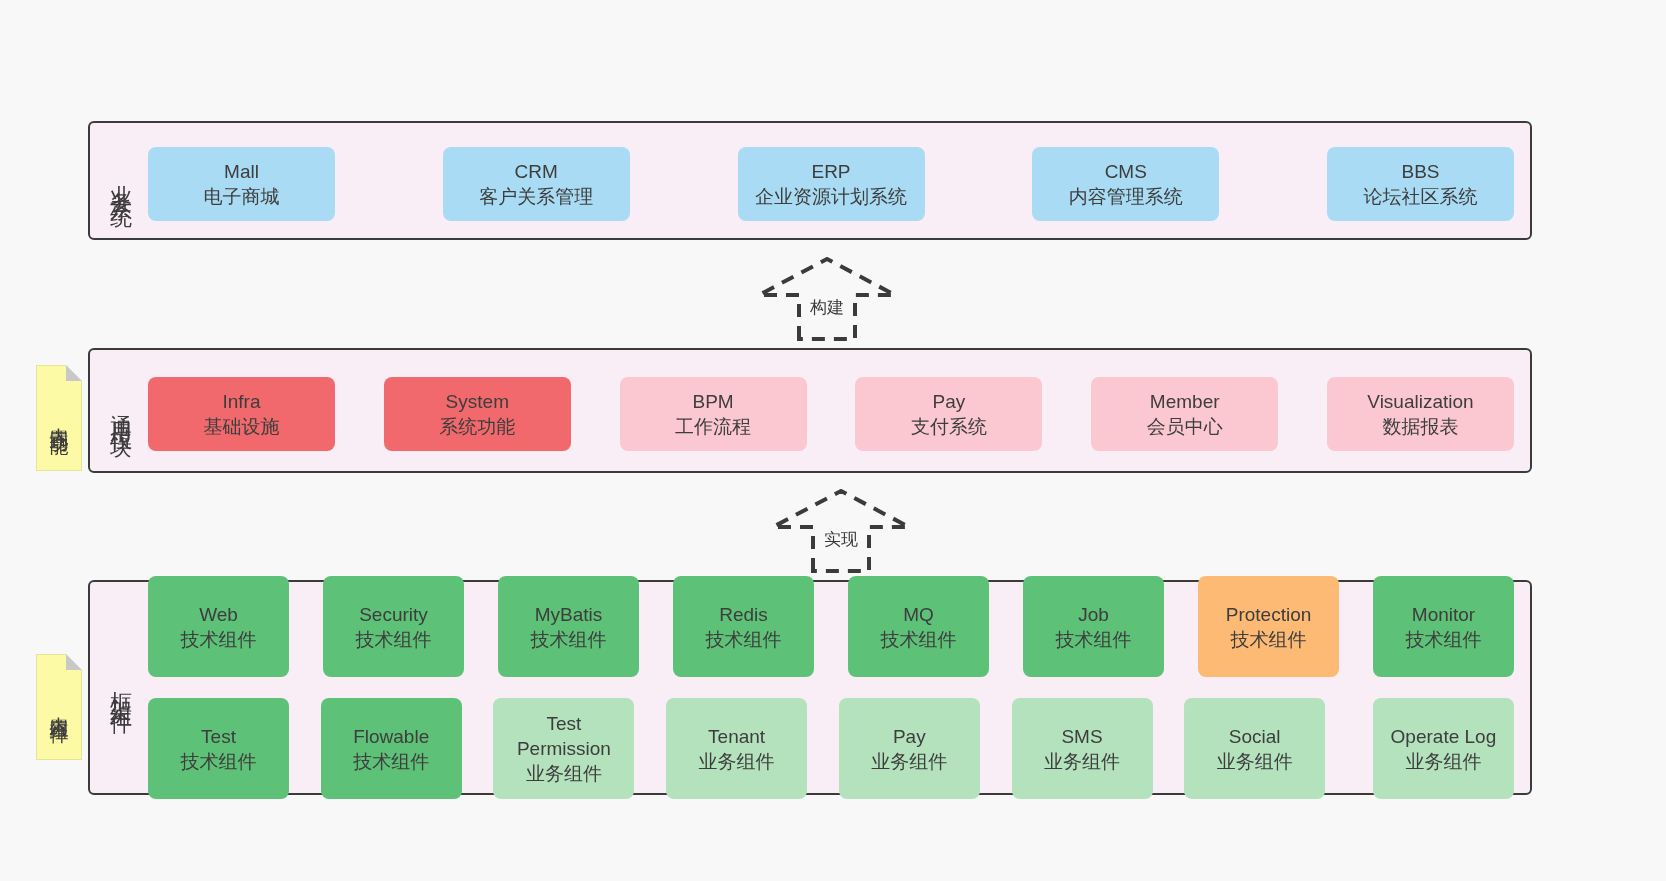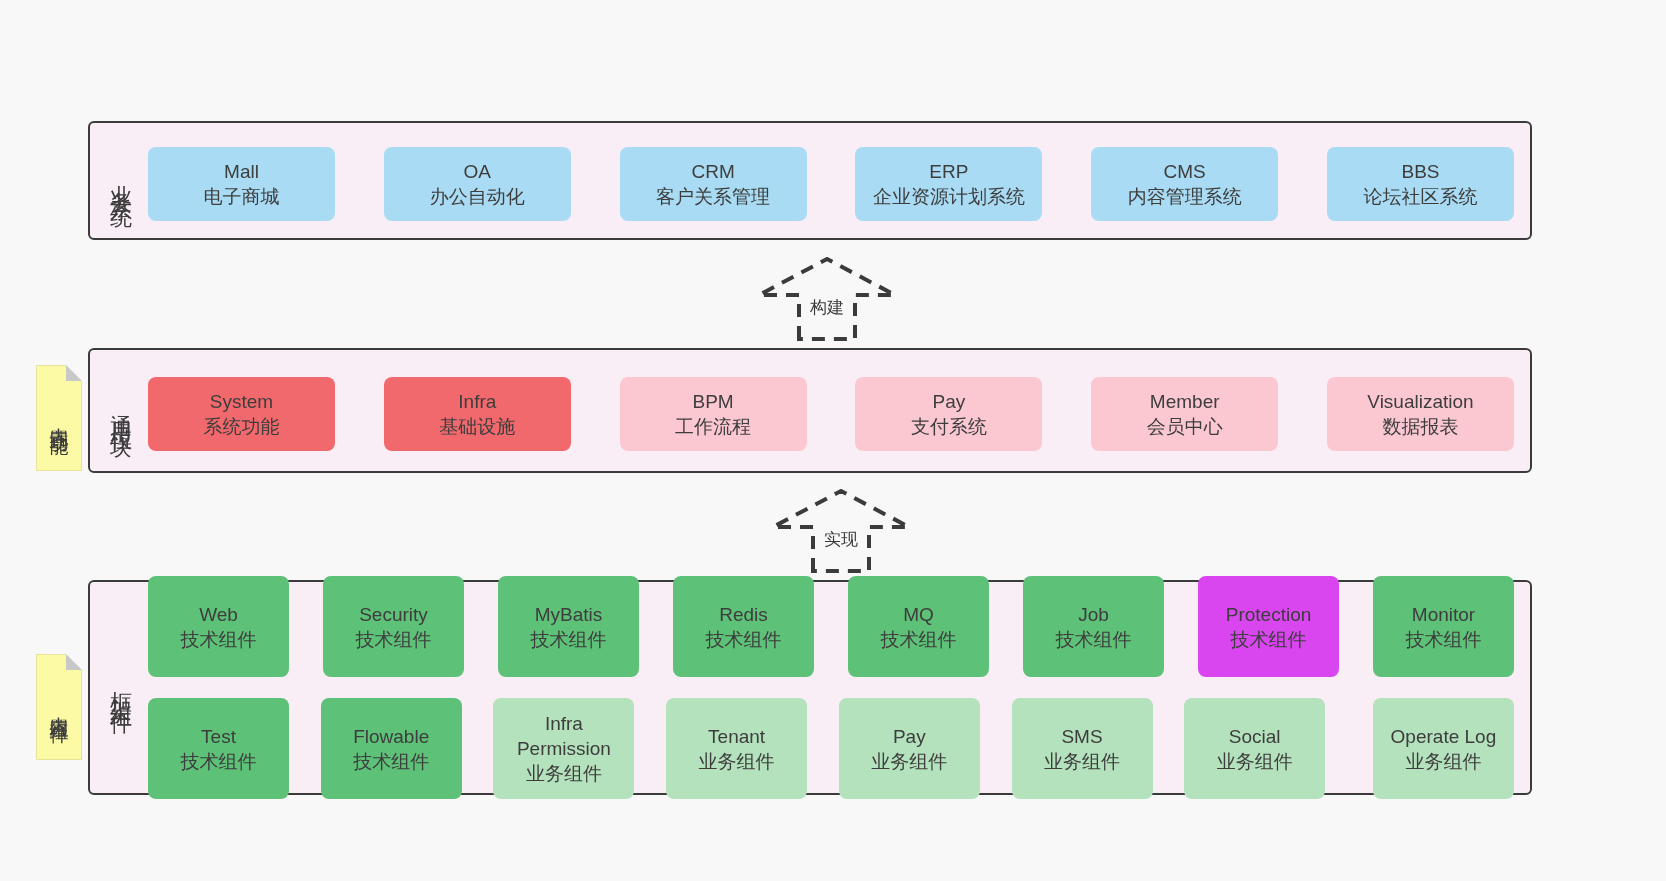--- a/index.html
+++ b/index.html
@@ -76,24 +76,20 @@
 <div class="canvas" style="background: rgb(248, 248, 248);">
 
   <div class="layer" id="layer-business" style="background: rgb(249, 238, 246); border-color: rgb(59, 59, 59);">
     <div class="layer-label">业务系统</div>
     <div class="boxes box-wide-row">
         <div class="box box-wide" style="background: rgb(169, 220, 244);">
           <div class="box-title">Mall</div>
           <div class="box-subtitle">电子商城</div>
         </div>
         <div class="box box-wide" style="background: rgb(169, 220, 244);">
-          <div class="box-title">OA</div>
-          <div class="box-subtitle">办公自动化</div>
-        </div>
-        <div class="box box-wide" style="background: rgb(169, 220, 244);">
           <div class="box-title">CRM</div>
           <div class="box-subtitle">客户关系管理</div>
         </div>
         <div class="box box-wide" style="background: rgb(169, 220, 244);">
           <div class="box-title">ERP</div>
           <div class="box-subtitle">企业资源计划系统</div>
         </div>
         <div class="box box-wide" style="background: rgb(169, 220, 244);">
           <div class="box-title">CMS</div>
           <div class="box-subtitle">内容管理系统</div>
@@ -109,26 +105,26 @@
     <svg viewBox="0 0 140 84">
       <polygon points="42,82 42,38 2,38 70,2 138,38 98,38 98,82" stroke="#3b3b3b"></polygon>
     </svg>
     <span class="arrow-label" style="background: rgb(248, 248, 248);">构建</span>
   </div>
 
   <div class="layer" id="layer-modules" style="background: rgb(249, 238, 246); border-color: rgb(59, 59, 59);">
     <div class="layer-label">通用模块</div>
     <div class="boxes">
         <div class="box box-wide" style="background: rgb(241, 105, 109);">
+          <div class="box-title">Infra</div>
+          <div class="box-subtitle">基础设施</div>
+        </div>
+        <div class="box box-wide" style="background: rgb(241, 105, 109);">
           <div class="box-title">System</div>
           <div class="box-subtitle">系统功能</div>
-        </div>
-        <div class="box box-wide" style="background: rgb(241, 105, 109);">
-          <div class="box-title">Infra</div>
-          <div class="box-subtitle">基础设施</div>
         </div>
         <div class="box box-wide" style="background: rgb(251, 200, 210);">
           <div class="box-title">BPM</div>
           <div class="box-subtitle">工作流程</div>
         </div>
         <div class="box box-wide" style="background: rgb(251, 200, 210);">
           <div class="box-title">Pay</div>
           <div class="box-subtitle">支付系统</div>
         </div>
         <div class="box box-wide" style="background: rgb(251, 200, 210);">
@@ -174,40 +170,40 @@
             <div class="box-subtitle">技术组件</div>
           </div>
           <div class="box box-small" style="background: rgb(94, 193, 120);">
             <div class="box-title">MQ</div>
             <div class="box-subtitle">技术组件</div>
           </div>
           <div class="box box-small" style="background: rgb(94, 193, 120);">
             <div class="box-title">Job</div>
             <div class="box-subtitle">技术组件</div>
           </div>
-          <div class="box box-small" style="background: #d946ef;">
+          <div class="box box-small" style="background: #fdba74;">
             <div class="box-title">Protection</div>
             <div class="box-subtitle">技术组件</div>
           </div>
           <div class="box box-small" style="background: rgb(94, 193, 120);">
             <div class="box-title">Monitor</div>
             <div class="box-subtitle">技术组件</div>
           </div>
         </div>
       <div class="boxes">
           <div class="box box-small" style="background: rgb(94, 193, 120);">
             <div class="box-title">Test</div>
             <div class="box-subtitle">技术组件</div>
           </div>
           <div class="box box-small" style="background: rgb(94, 193, 120);">
             <div class="box-title">Flowable</div>
             <div class="box-subtitle">技术组件</div>
           </div>
           <div class="box box-small" style="background: rgb(180, 226, 189);">
-            <div class="box-title">Infra Permission</div>
+            <div class="box-title">Test Permission</div>
             <div class="box-subtitle">业务组件</div>
           </div>
           <div class="box box-small" style="background: rgb(180, 226, 189);">
             <div class="box-title">Tenant</div>
             <div class="box-subtitle">业务组件</div>
           </div>
           <div class="box box-small" style="background: rgb(180, 226, 189);">
             <div class="box-title">Pay</div>
             <div class="box-subtitle">业务组件</div>
           </div>

